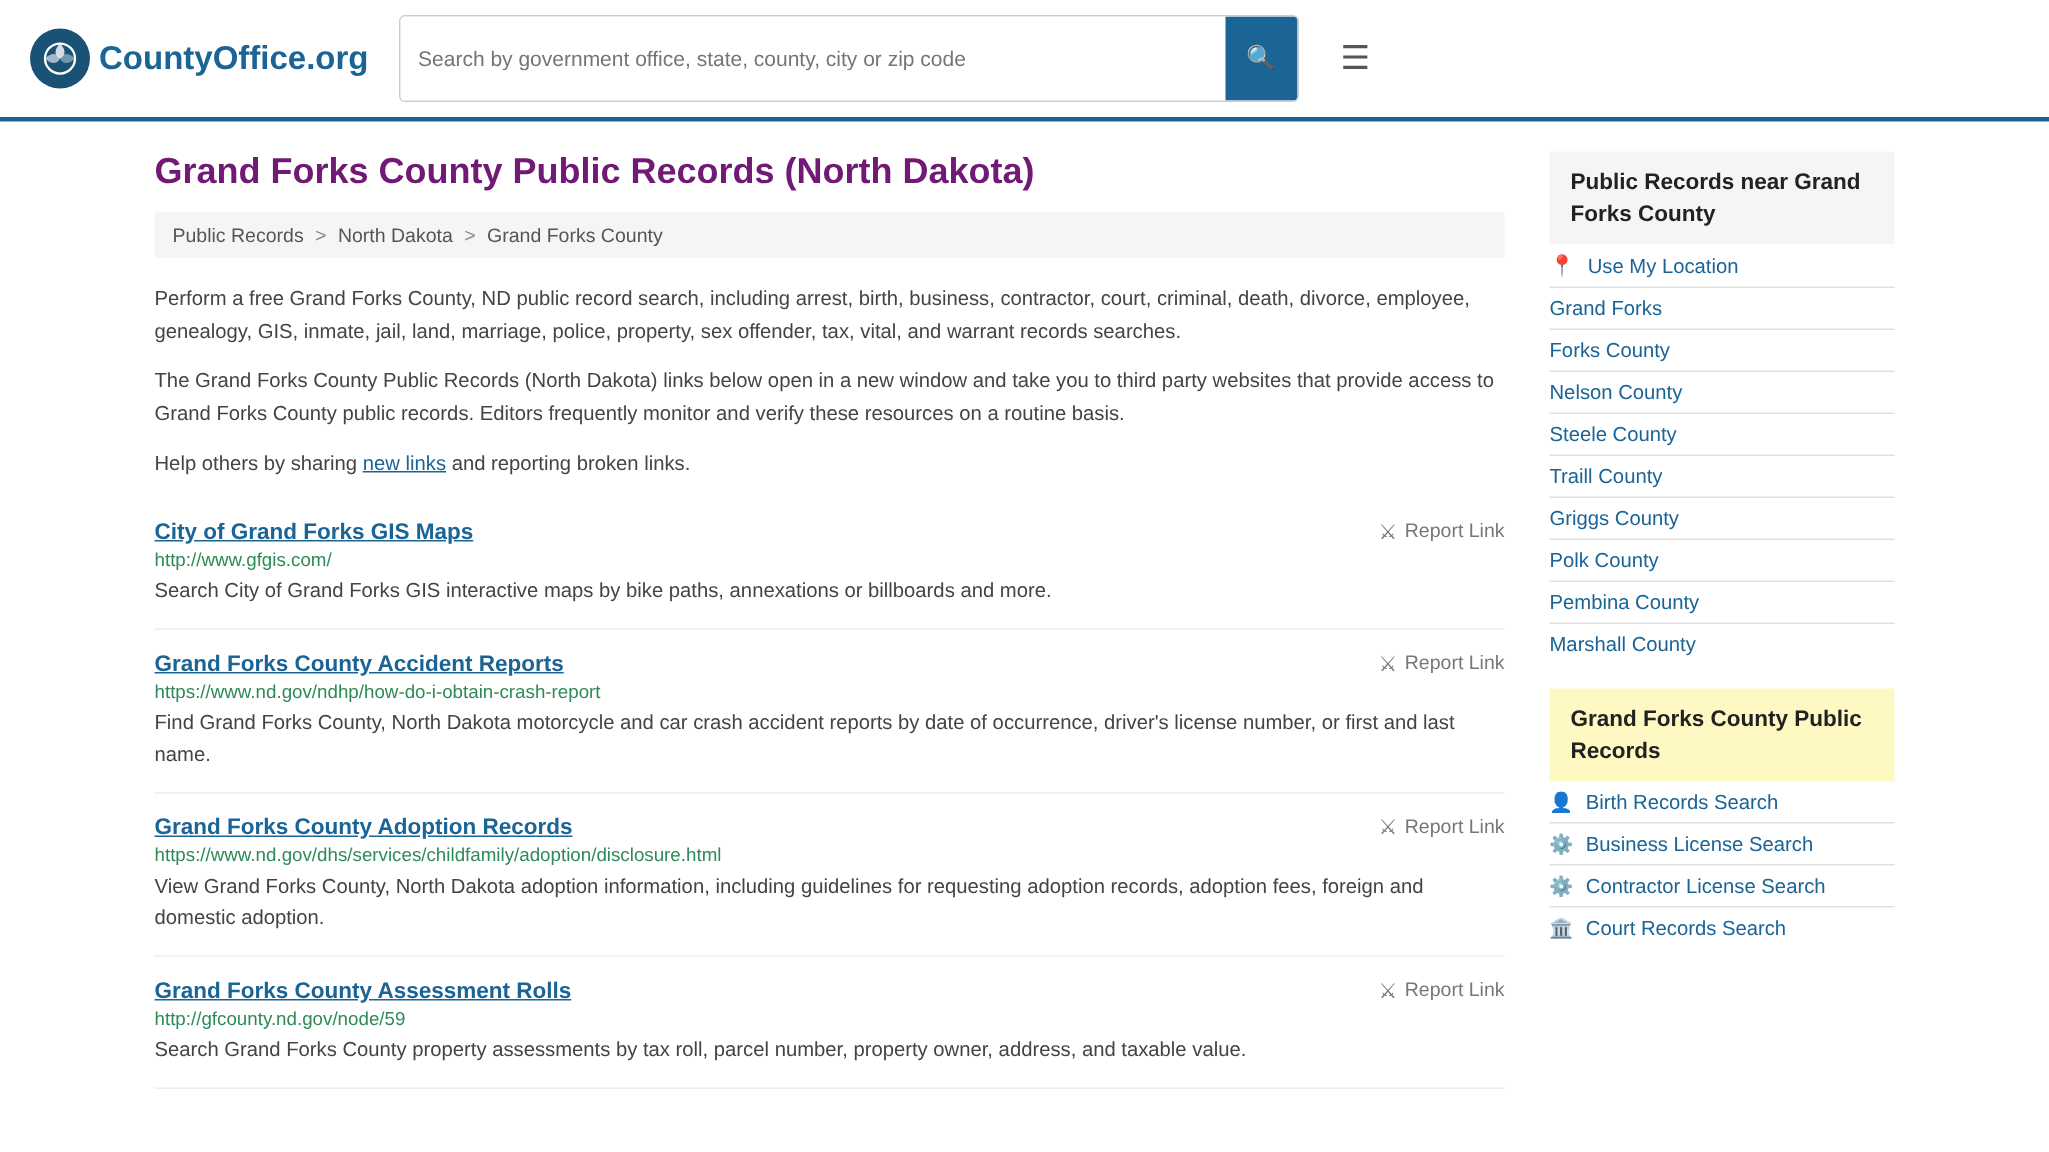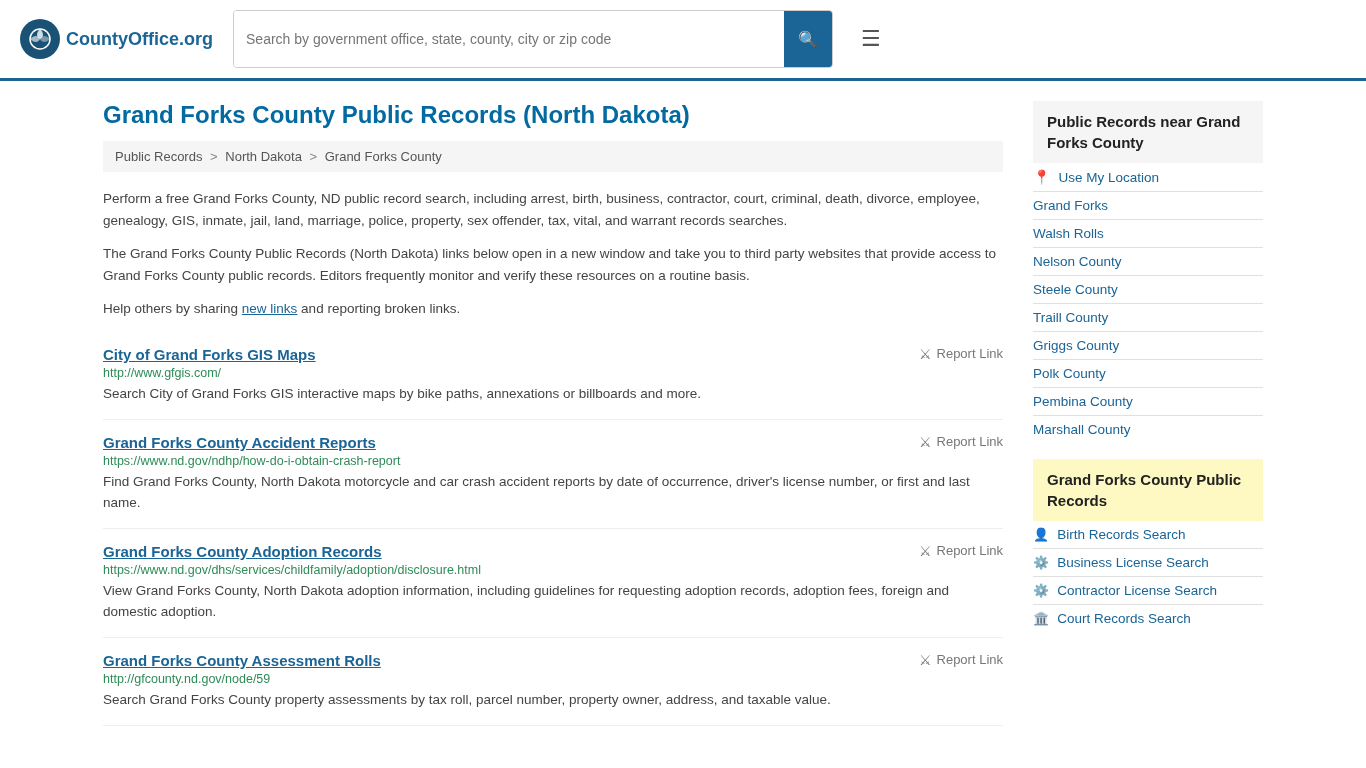--- a/index.html
+++ b/index.html
@@ -25,21 +25,21 @@
       height: 40px;
       background: #1a5276;
       border-radius: 50%;
       display: flex;
       align-items: center;
       justify-content: center;
       color: white;
       font-size: 18px;
     }
     #logo-text {
-      font-size: 18px;
+      font-size: 22px;
       font-weight: bold;
       color: #333;
     }
     #logo-text span { color: #1a6496; }
     #search-bar {
       flex: 1;
       max-width: 600px;
       display: flex;
       border: 1px solid #ccc;
       border-radius: 4px;
@@ -83,21 +83,21 @@
     }
     #sidebar {
       width: 230px;
       flex-shrink: 0;
     }
 
     
     #page-title {
       font-size: 24px;
       font-weight: bold;
-      color: #0369a1;
+      color: #701a75;
       margin-bottom: 12px;
     }
 
     
     #breadcrumb {
       background: #f5f5f5;
       padding: 8px 12px;
       margin-bottom: 16px;
       font-size: 13px;
       color: #555;
@@ -321,21 +321,21 @@
       <li>
         <a href="#">
           <span class="loc-icon">📍</span>
           <span>Use My Location</span>
         </a>
       </li>
       <li>
         <a href="#">Grand Forks</a>
       </li>
       <li>
-        <a href="#">Walsh Rolls</a>
+        <a href="#">Forks County</a>
       </li>
       <li>
         <a href="#">Nelson County</a>
       </li>
       <li>
         <a href="#">Steele County</a>
       </li>
       <li>
         <a href="#">Traill County</a>
       </li>

